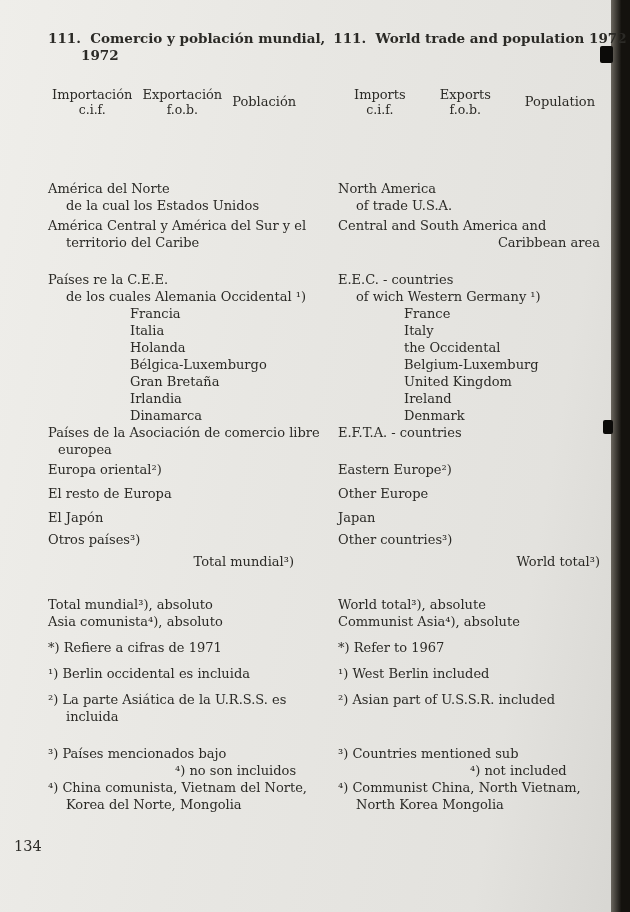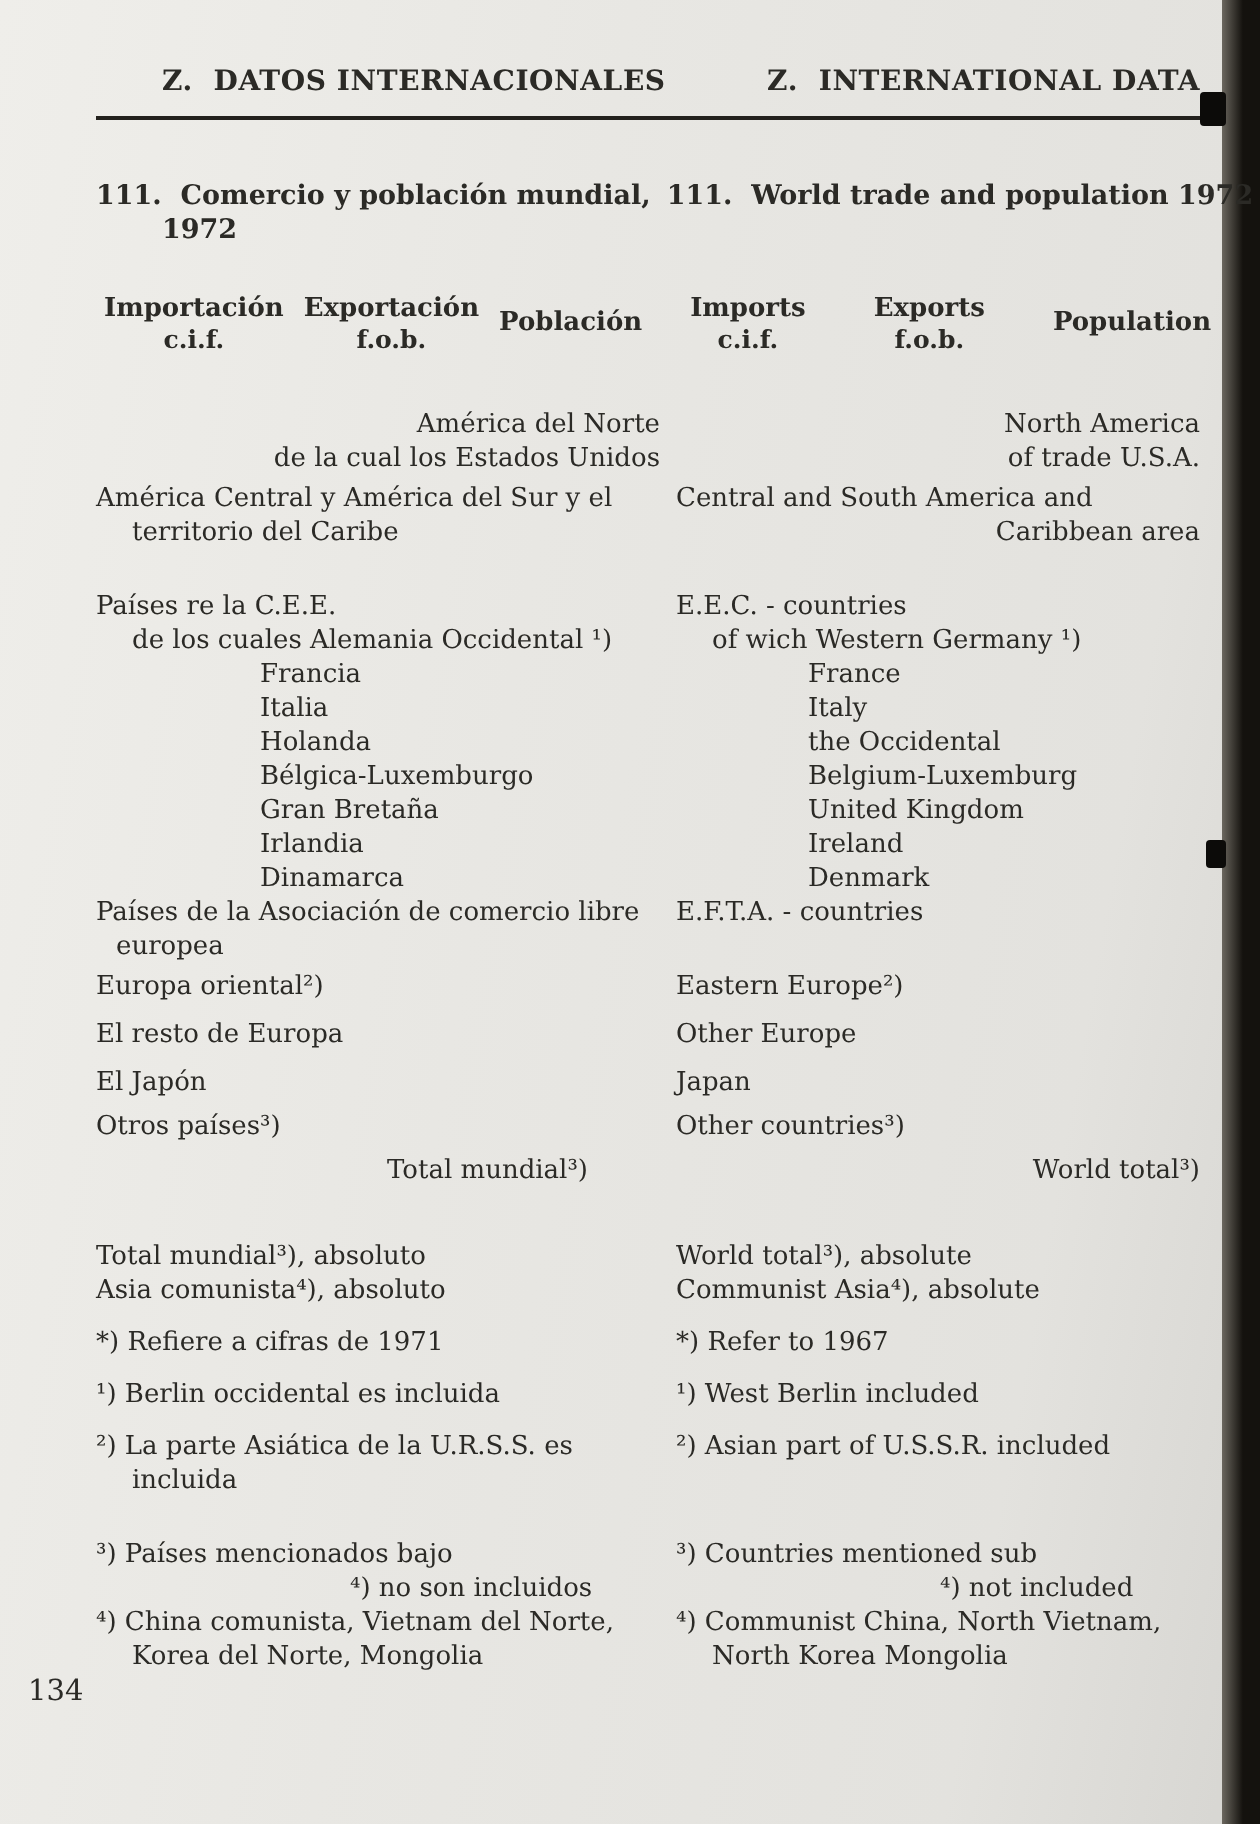--- a/index.html
+++ b/index.html
@@ -23,21 +23,21 @@
   .ws{white-space:pre;}
   .pageheader{display:flex;margin-top:33px;padding-bottom:9px;border-bottom:2px solid #23211d;
     font-weight:bold;font-size:14px;letter-spacing:.3px;}
   .hdr-l{margin-left:33px;}
   .hdr-r{margin-left:auto;}
   .row{display:flex;line-height:17px;font-size:13px;}
   .cell-l{width:290px;box-sizing:border-box;padding-right:8px;}
   .cell-r{flex:1;box-sizing:border-box;}
   .titles{font-weight:bold;font-size:13.5px;}
   .ind-title{padding-left:33px;}
-  .chgroup{display:flex;font-weight:bold;}
+  .chgroup{display:flex;}
   .chgroup-l{padding-left:4px;gap:10px;}
   .chgroup-r{padding-left:16px;gap:34px;}
   .ch{text-align:center;}
   .ch .sub{font-size:12.5px;line-height:13px;}
   .ch-mid{margin-top:7px;}
   .ind1{padding-left:18px;}
   .indS{padding-left:10px;}
   .ind2l{padding-left:82px;}
   .ind2r{padding-left:66px;}
   .alr-l{text-align:right;padding-right:36px;}
@@ -47,36 +47,32 @@
   .pageno{position:absolute;left:14px;top:838px;font-size:14.5px;}
   .mt0{margin-top:0;}
   .mt3{margin-top:3px;}
   .mt4{margin-top:20px;}
   .mt5{margin-top:5px;}
   .mt7{margin-top:7px;}
   .mt9{margin-top:9px;}
   .mt22{margin-top:22px;}
   .mt26{margin-top:26px;justify-content:space-between;}
   .mt30{margin-top:30px;}
-  .mt56{margin-top:28px;text-align:right;}
+  .mt56{margin-top:64px;}
 </style>
 </head>
 <body>
 
 <div class="page">
   <div class="scan-edge"></div>
   <div class="scan-mark mark1"></div>
   <div class="scan-mark mark2"></div>
 
   <div class="content">
 
-    <header class="pageheader">
-      <div class="hdr-l ws">Z.  DATOS INTERNACIONALES</div>
-      <div class="hdr-r ws">Z.  INTERNATIONAL DATA</div>
-    </header>
 
     <div class="row titles mt30">
       <div class="cell-l">
         <div class="ws">111.  Comercio y población mundial,</div>
         <div class="ind-title">1972</div>
       </div>
       <div class="cell-r">
         <div class="ws">111.  World trade and population 1972</div>
       </div>
     </div>

